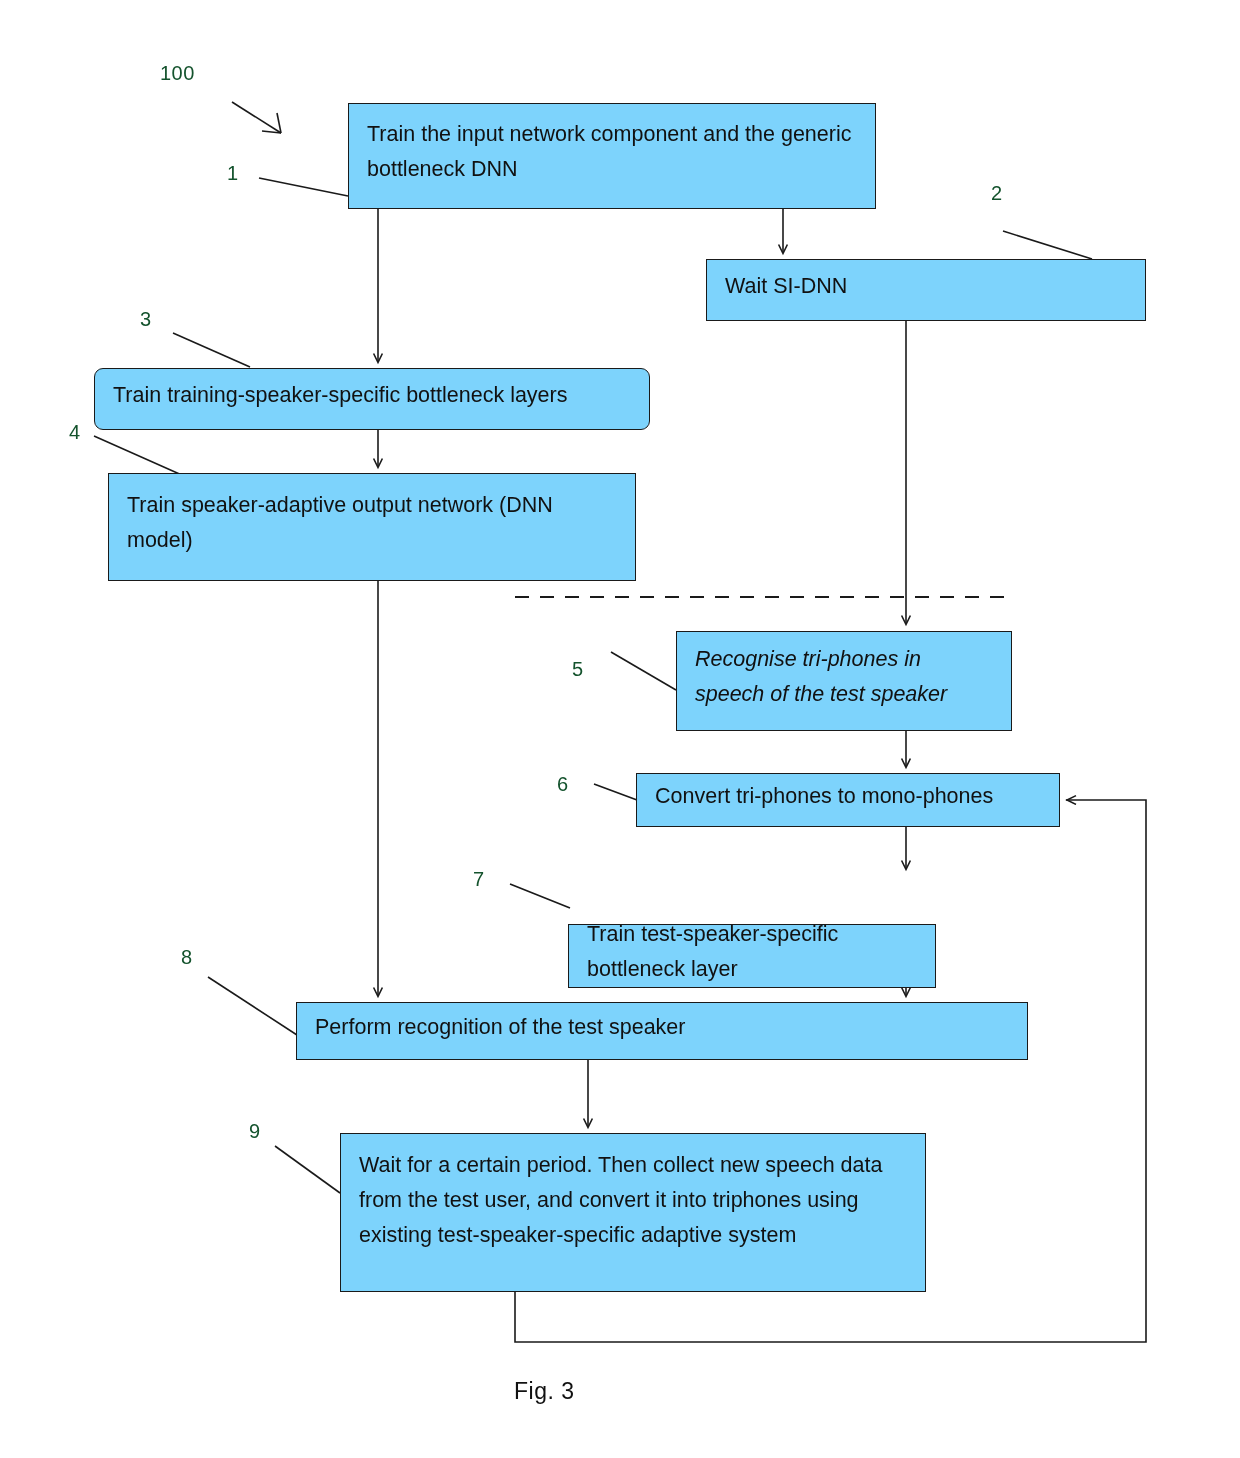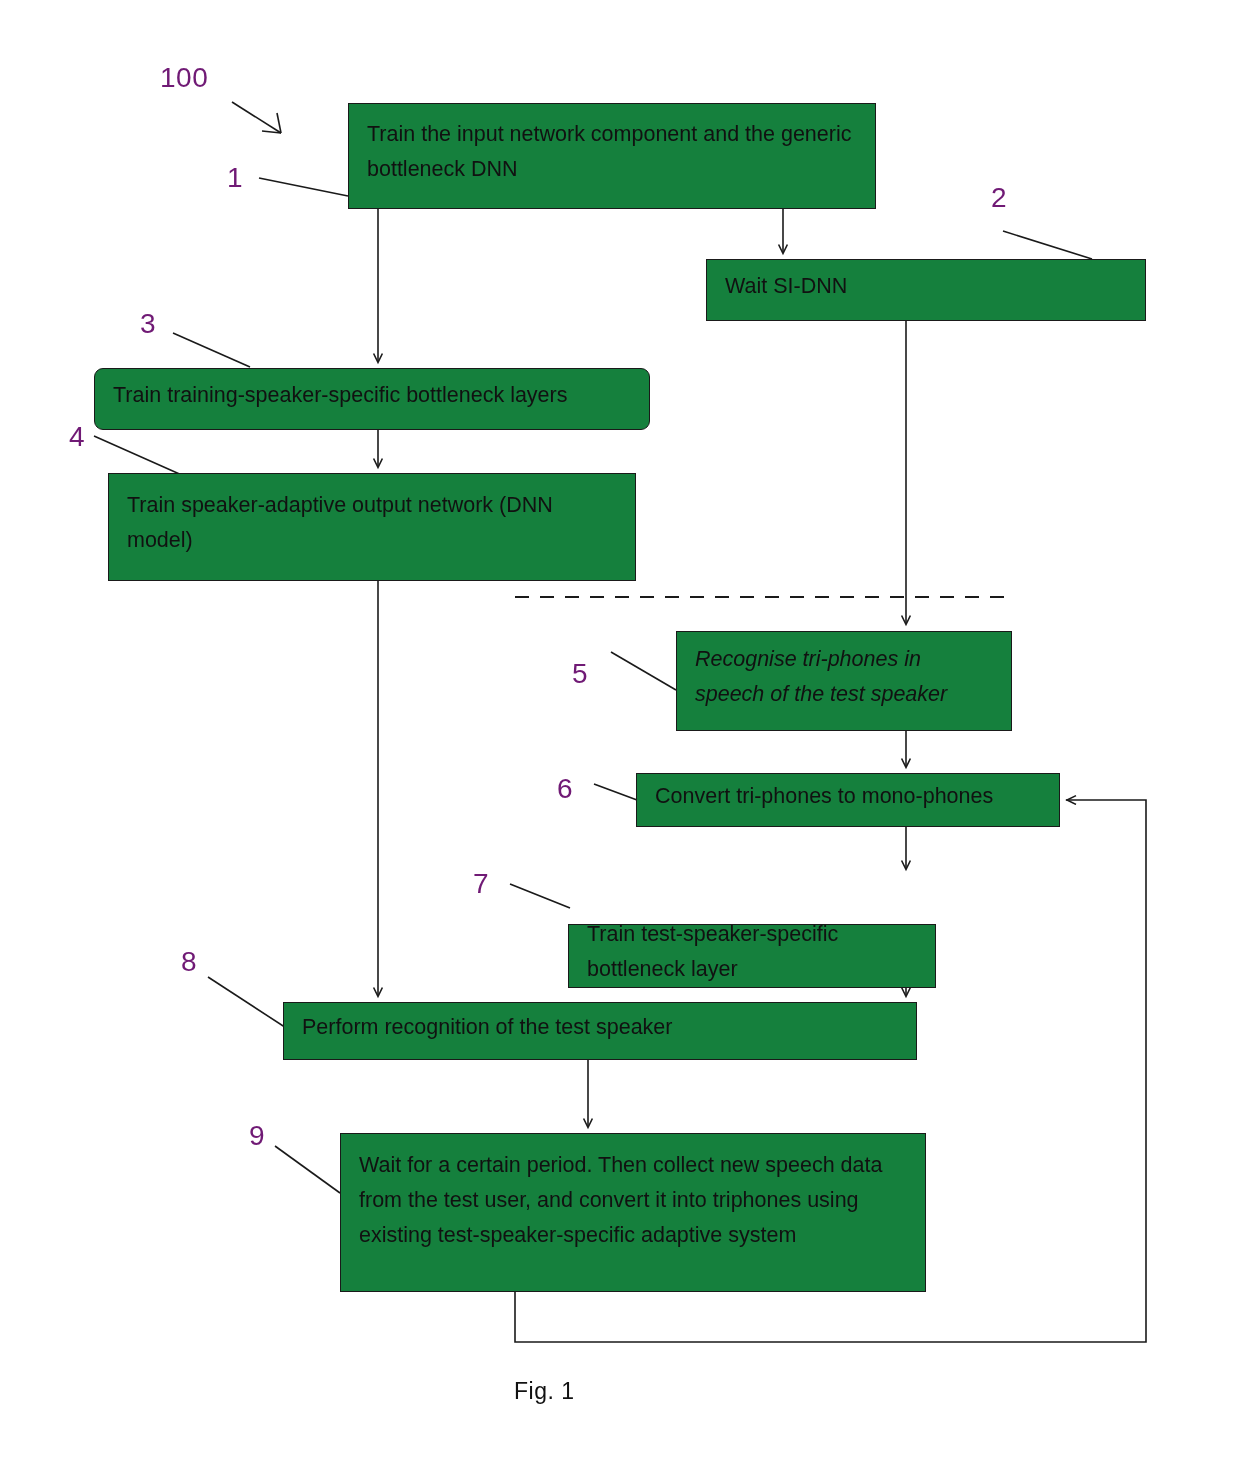--- a/index.html
+++ b/index.html
@@ -20,36 +20,36 @@
     left: 0;
     top: 0;
     width: 1240px;
     height: 1458px;
     pointer-events: none;
   }
   .node {
     position: absolute;
     box-sizing: border-box;
     border: 1.5px solid #1a1a1a;
-    background: #15803d;
+    background: #7dd3fc;
     color: #111111;
     font-size: 21.5px;
     line-height: 1.62;
     padding: 8px 16px 16px 18px;
     display: flex;
     align-items: center;
   }
   .node-text {
     display: block;
     width: 100%;
   }
   .ref-num {
     position: absolute;
-    font-size: 28px;
-    color: #701a75;
+    font-size: 20px;
+    color: #14532d;
     letter-spacing: 0.5px;
   }
   .fig-caption {
     position: absolute;
     font-size: 23px;
     color: #111111;
     letter-spacing: 0.5px;
   }
 </style>
 </head>
@@ -136,25 +136,25 @@
   <div class="node" style="left:636px; top:773px; width:424px; height:54px;">
     <span class="node-text">Convert tri-phones to mono-phones</span>
   </div>
   <div class="ref-num" style="left:557px; top:773px;">6</div>
 
   <div class="node" style="left:568px; top:924px; width:368px; height:64px;">
     <span class="node-text">Train test-speaker-specific bottleneck layer</span>
   </div>
   <div class="ref-num" style="left:473px; top:868px;">7</div>
 
-  <div class="node" style="left:283px; top:1002px; width:634px; height:58px;">
+  <div class="node" style="left:296px; top:1002px; width:732px; height:58px;">
     <span class="node-text">Perform recognition of the test speaker</span>
   </div>
   <div class="ref-num" style="left:181px; top:946px;">8</div>
 
   <div class="node" style="left:340px; top:1133px; width:586px; height:159px; align-items:flex-start; padding-top:14px;">
     <span class="node-text">Wait for a certain period. Then collect new speech data from the test user, and convert it into triphones using existing test-speaker-specific adaptive system</span>
   </div>
   <div class="ref-num" style="left:249px; top:1120px;">9</div>
 
-  <div class="fig-caption" style="left:514px; top:1378px;">Fig. 1</div>
+  <div class="fig-caption" style="left:514px; top:1378px;">Fig. 3</div>
 
 </div>
 
 </body></html>

